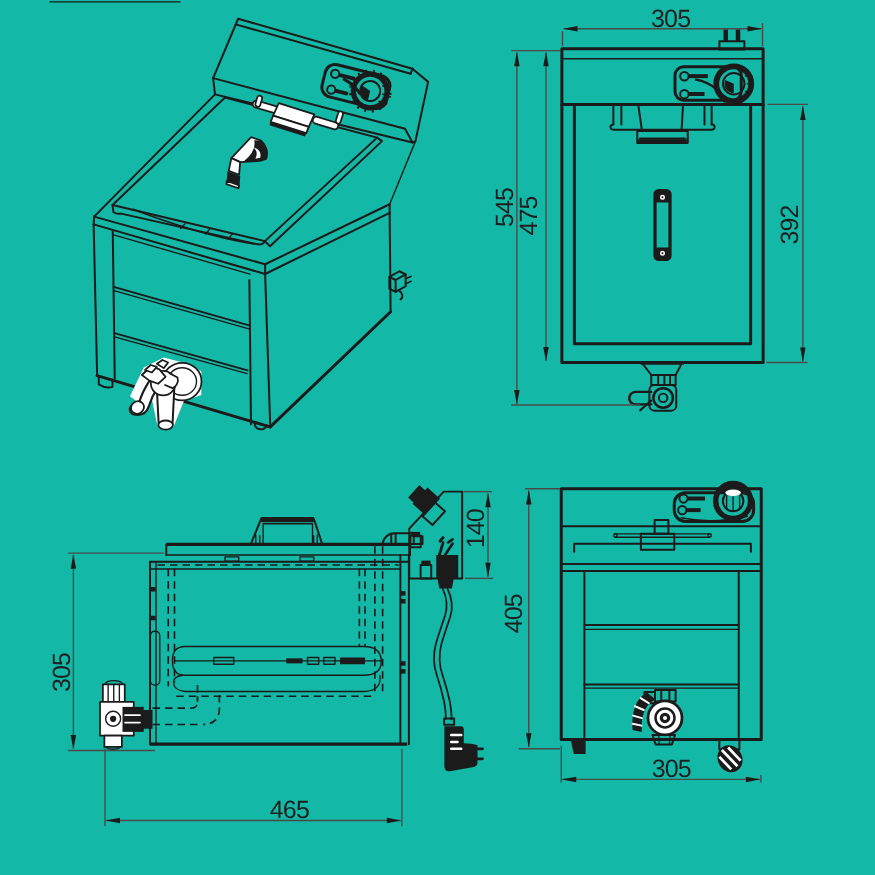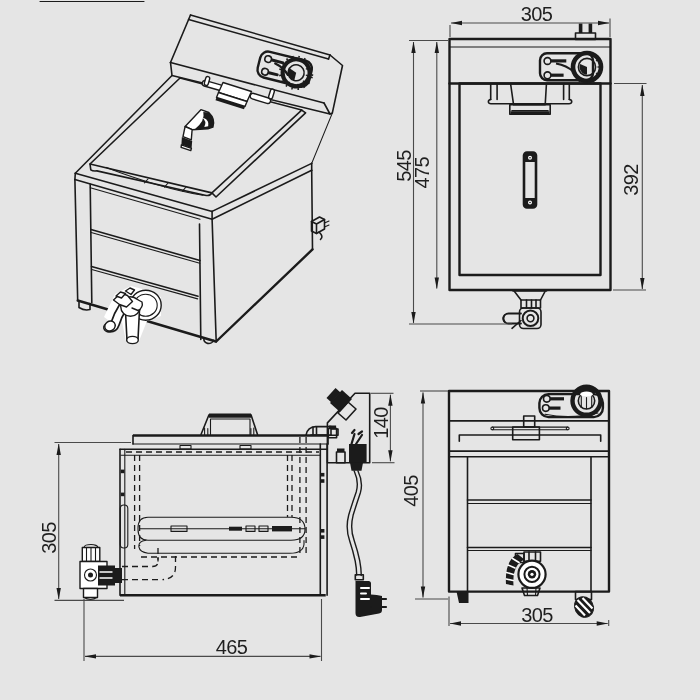--- a/index.html
+++ b/index.html
@@ -1,16 +1,16 @@
 <!DOCTYPE html>
 <html><head>
 <meta charset="utf-8">
 <style>
   html,body{margin:0;padding:0;background:#fff;}
-  #wrap{width:700px;height:700px;position:relative;background:#e5e5e5;}
+  #wrap{width:700px;height:700px;position:relative;background:#14b8a6;}
   svg{display:block;}
   .ln{stroke:#1b1b1b;fill:none;stroke-width:1.6;stroke-linecap:round;stroke-linejoin:round;}
   .th{stroke:#1b1b1b;fill:none;stroke-width:2.4;stroke-linecap:round;stroke-linejoin:round;}
   .tn{stroke:#1b1b1b;fill:none;stroke-width:1.1;stroke-linecap:round;stroke-linejoin:round;}
   .wh{stroke:#1b1b1b;fill:#fff;stroke-width:1.4;stroke-linecap:round;stroke-linejoin:round;}
   .dk{fill:#1b1b1b;stroke:none;}
   .dim{stroke:#4a4a4a;fill:none;stroke-width:1.1;}
   .dsh{stroke:#1b1b1b;fill:none;stroke-width:1.3;stroke-dasharray:6 4;}
   text{font-family:"Liberation Sans",sans-serif;font-size:20px;fill:#1f1f1f;letter-spacing:-0.7px;}
 </style>

